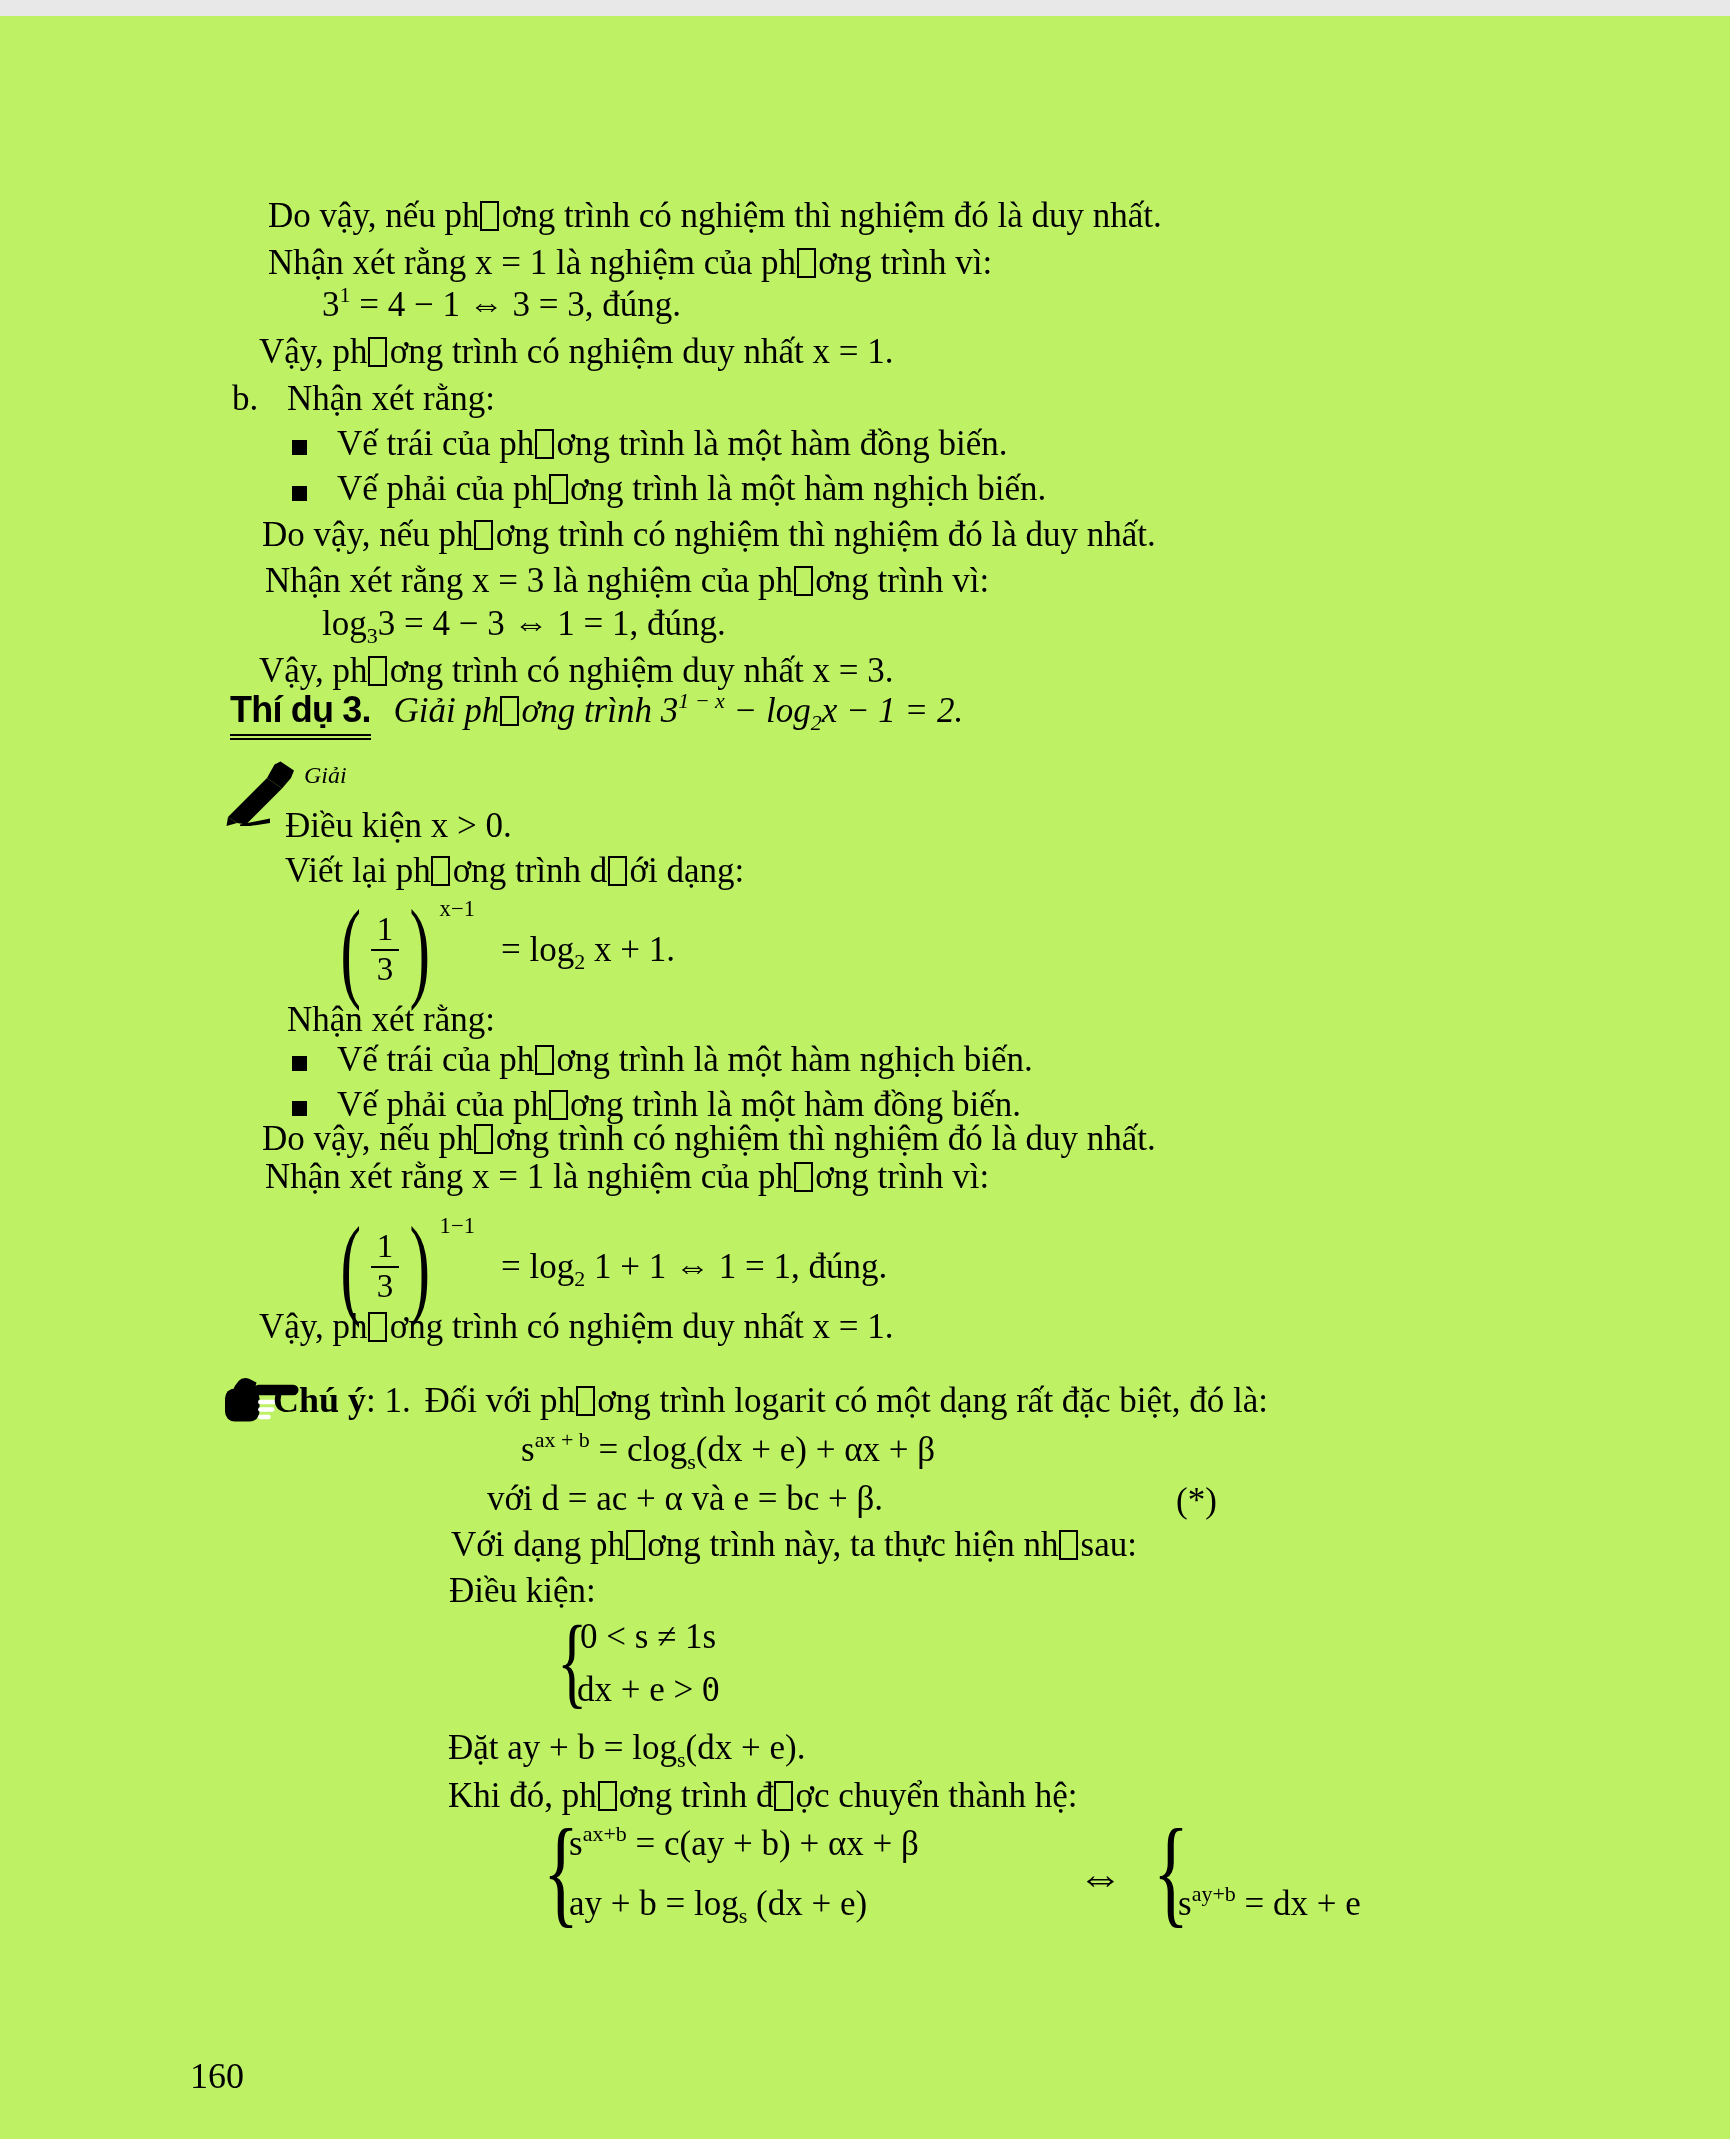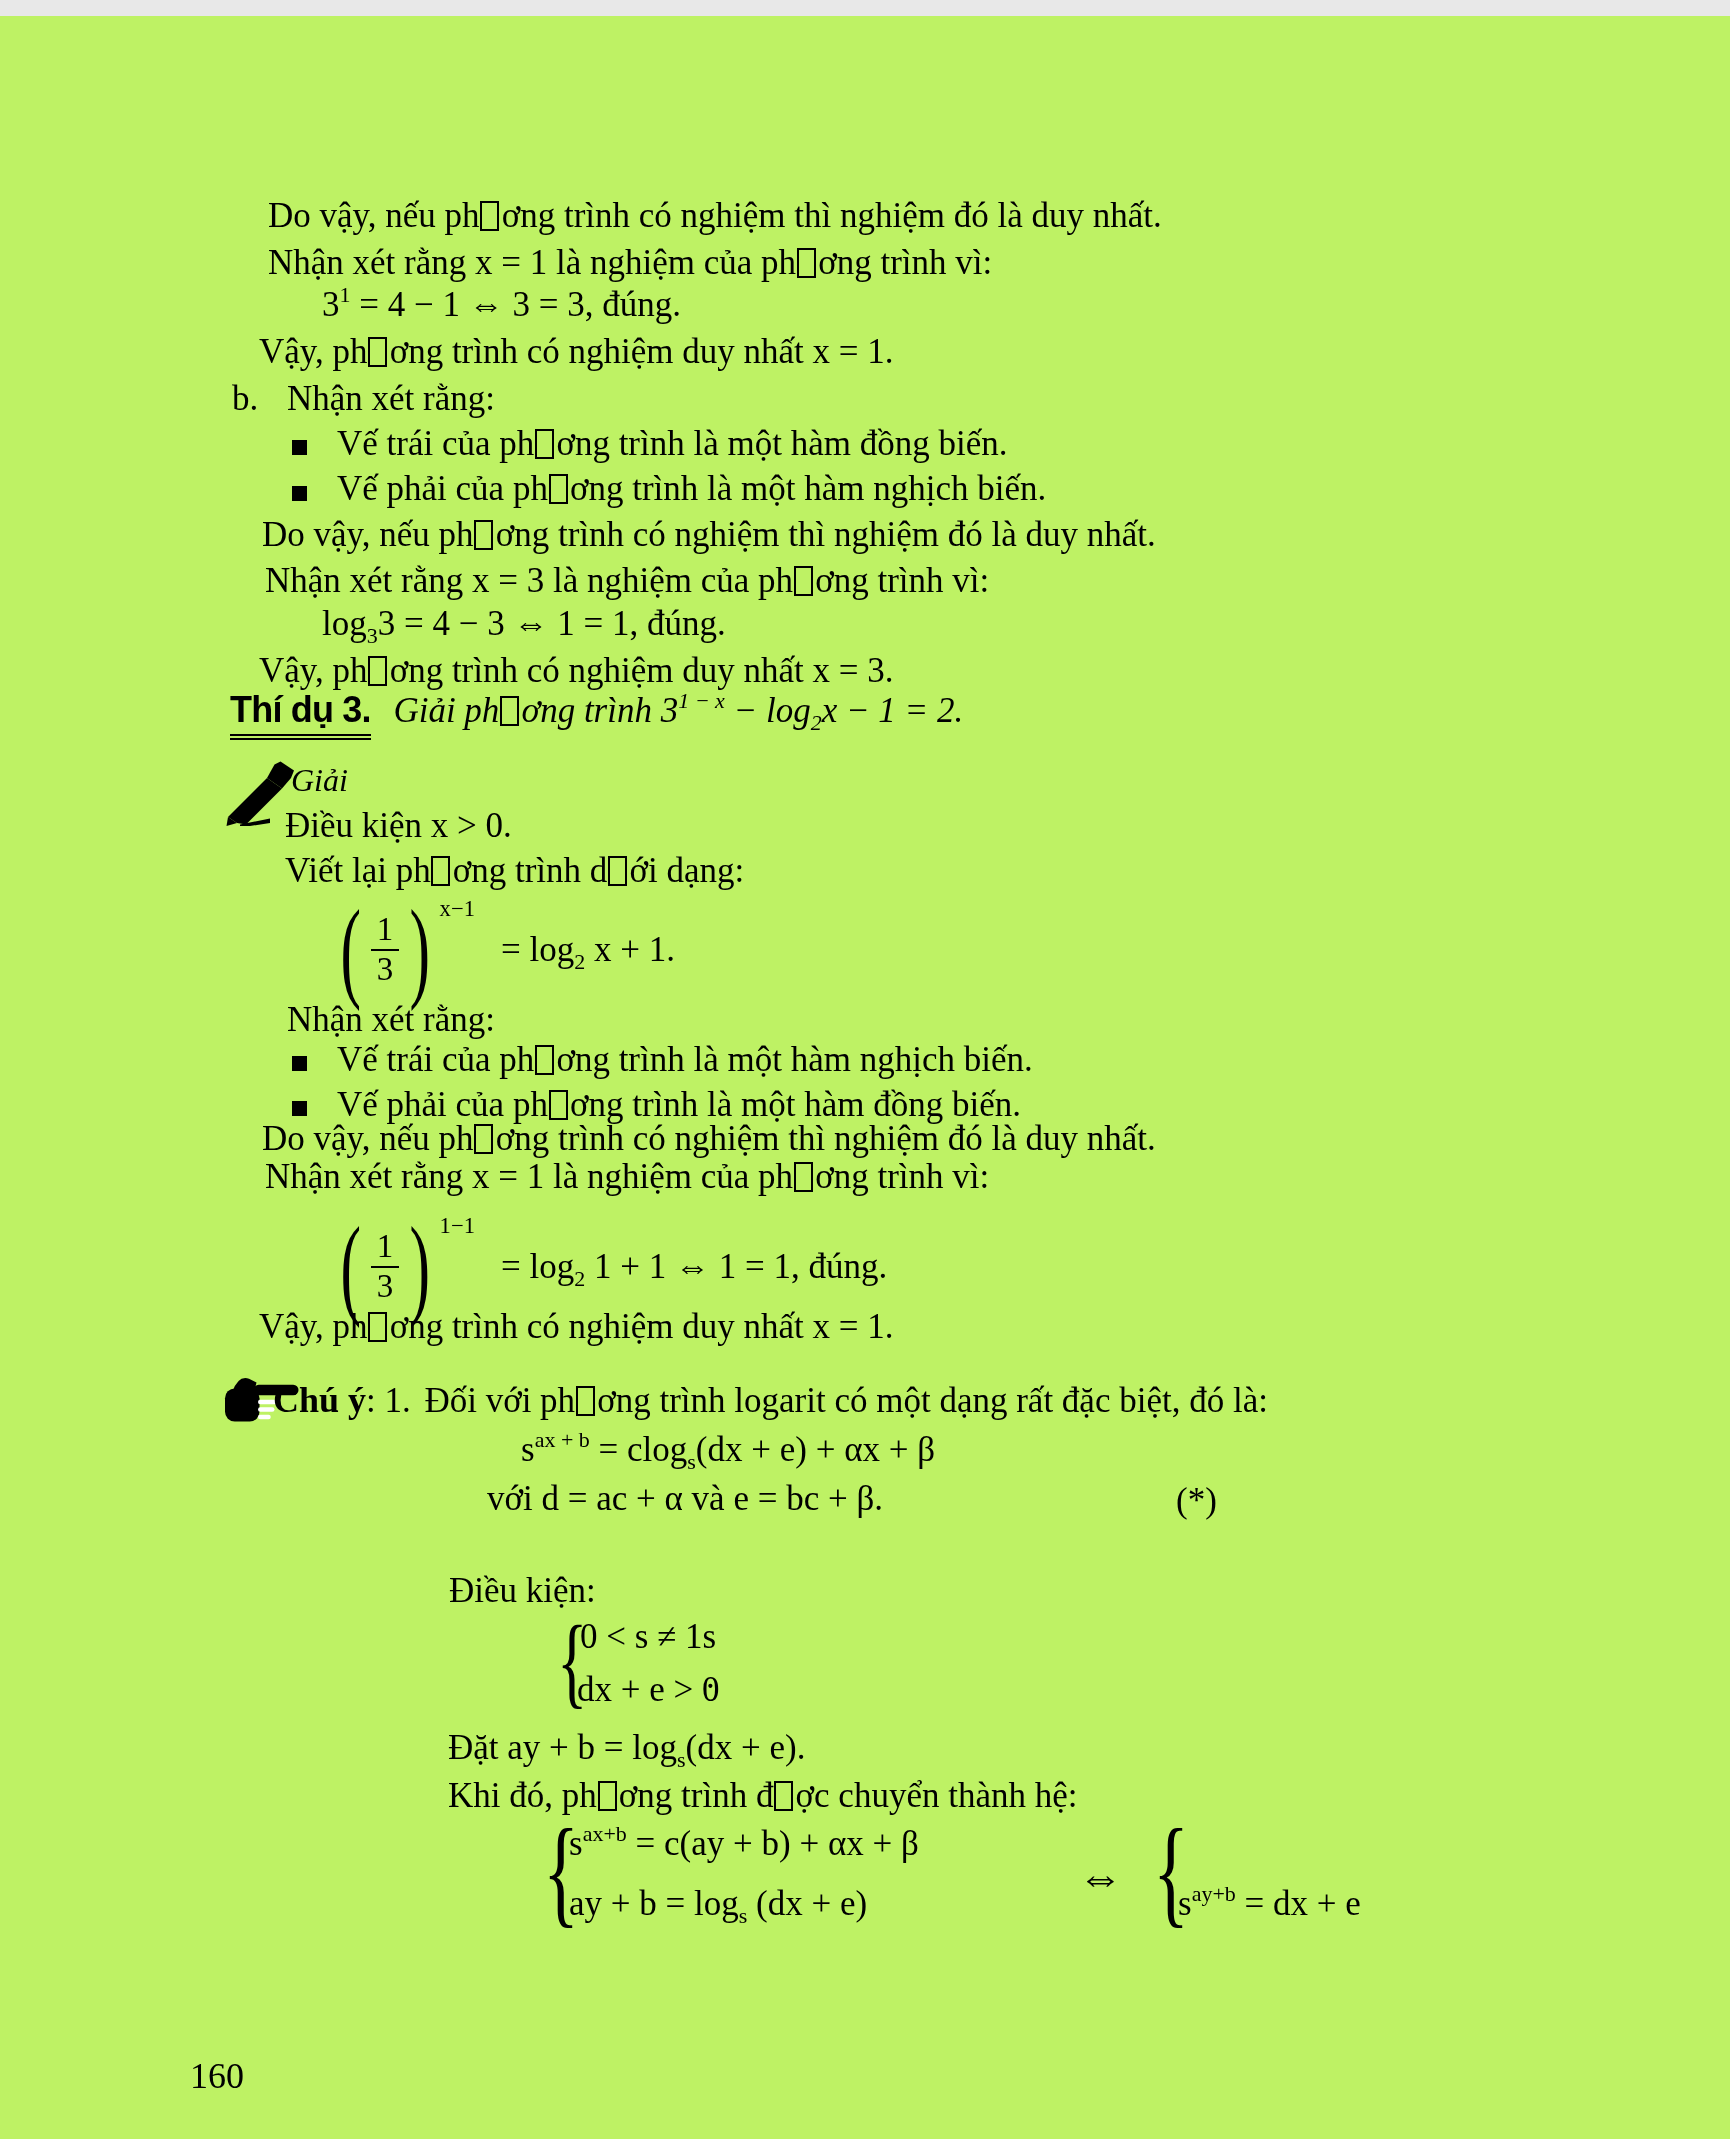--- a/index.html
+++ b/index.html
@@ -71,21 +71,21 @@
   <div class="abs" style="left:225px;top:744px">
     <svg width="72" height="66" viewBox="0 0 96 88">
       <g fill="#000">
         <path d="M16 84 L4 76 L56 24 L76 38 L28 86 Z"></path>
         <path d="M56 24 L66 6 L74 2 L92 14 L88 24 L76 38 Z"></path>
         <path d="M4 76 L16 84 L2 88 Z"></path>
         <path d="M20 86 L60 78 L60 84 L20 90 Z"></path>
       </g>
     </svg>
   </div>
-  <div class="abs it" style="left:291px;top:744px;font-size:32px">Giải</div>
+  <div class="abs it" style="left:304px;top:744px;font-size:24px">Giải</div>
 
   <div class="abs" style="left:285px;top:788px">Điều kiện x &gt; 0.</div>
   <div class="abs" style="left:285px;top:833px">Viết lại ph<span class="ng"></span>ơng trình d<span class="ng"></span>ới dạng:</div>
 
   <div class="abs fracline" style="left:332px;top:885px">
     <span class="paren">(</span>
     <span class="fstack">
       <span class="fnum">1</span>
       <span class="fden">3</span>
     </span>
@@ -131,20 +131,21 @@
   </div>
   <div class="abs" style="left:273px;top:1362px">
     <span class="bi" style="font-size:36px">Chú ý</span><span>: 1.</span><span style="margin-left:13.6px">Đối với ph<span class="ng"></span>ơng trình logarit có một dạng rất đặc biệt, đó là:</span>
   </div>
 
   <div class="abs" style="left:521px;top:1412px"><span>s</span><span class="sp">ax + b</span><span> = clog</span><span class="sb">s</span><span>(dx + e) + αx + β</span></div>
 
   <div class="abs" style="left:487px;top:1461px">với d = ac + α và e = bc + β.</div>
   <div class="abs" style="left:1176px;top:1463px">(*)</div>
 
+  <div class="abs" style="left:451px;top:1507px">Với dạng ph<span class="ng"></span>ơng trình này, ta thực hiện nh<span class="ng"></span>sau:</div>
   <div class="abs" style="left:449px;top:1553px">Điều kiện:</div>
 
   <div class="brace" style="left:557px;top:1594px;font-size:102px">{</div>
   <div class="abs" style="left:580px;top:1599px">0 &lt; s ≠ 1s</div>
   <div class="abs" style="left:577px;top:1652px">dx + e &gt; 0</div>
   <div class="abs" style="left:706px;top:1639px">.</div>
 
   <div class="abs" style="left:448px;top:1710px"><span>Đặt ay + b = log</span><span class="sb">s</span><span>(dx + e).</span></div>
   <div class="abs" style="left:448px;top:1758px">Khi đó, ph<span class="ng"></span>ơng trình đ<span class="ng"></span>ợc chuyển thành hệ:</div>
 

